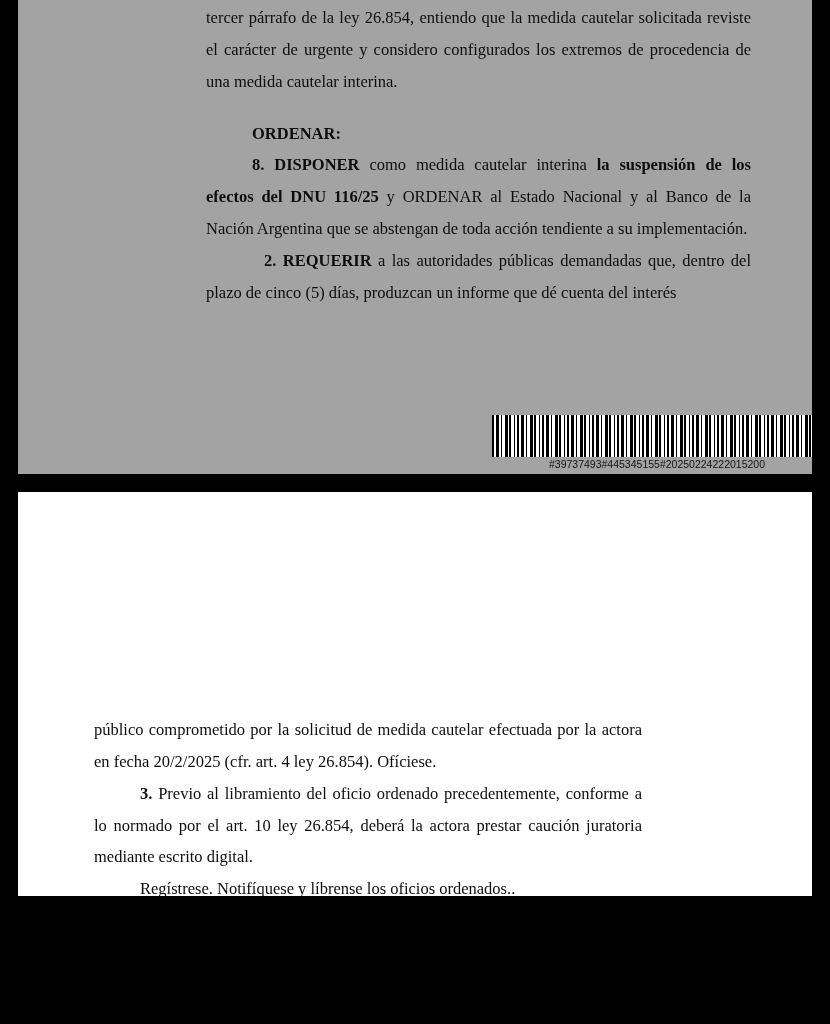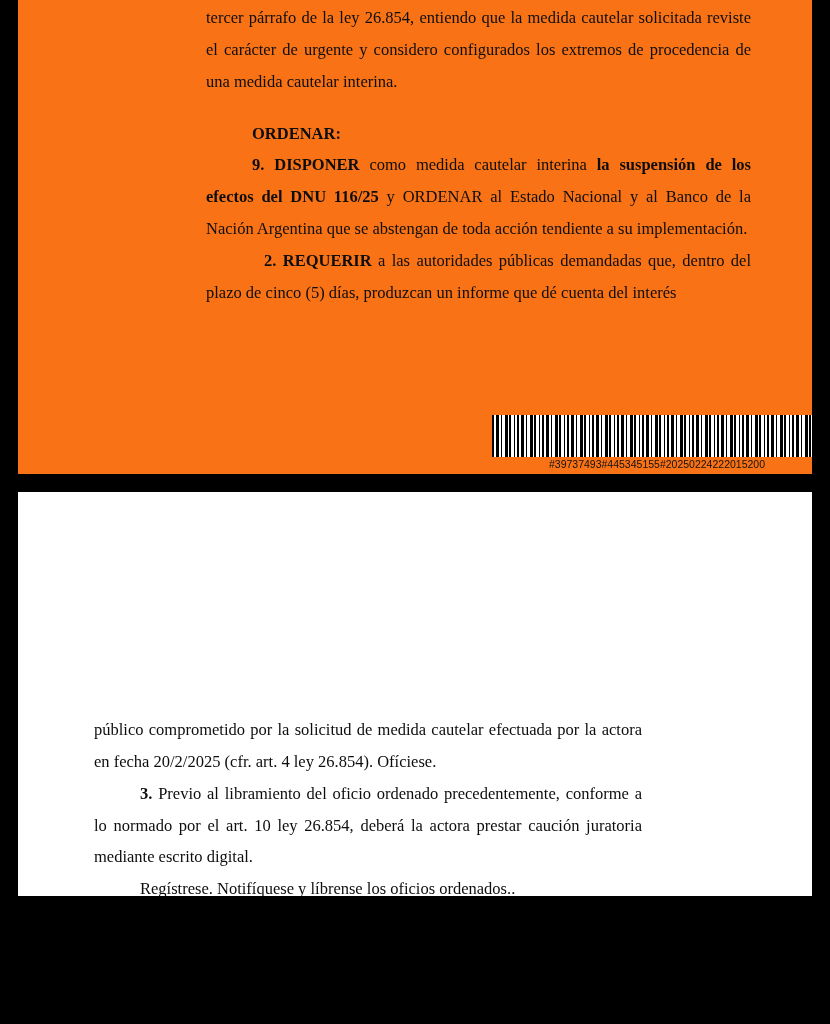--- a/index.html
+++ b/index.html
@@ -20,21 +20,21 @@
     background: #000000;
   }
 
   
   .page-top {
     position: absolute;
     left: 18px;
     top: 0;
     width: 794px;
     height: 474px;
-    background: #f97316;
+    background: #a3a3a3;
     overflow: hidden;
   }
   .page-gap {
     position: absolute;
     left: 0;
     top: 474px;
     width: 830px;
     height: 18px;
     background: #000000;
   }
@@ -137,21 +137,21 @@
 </head>
 <body>
 
 <div class="viewer">
 
   <div class="page-top">
     <div class="p1-text body-text">
       <p class="first">tercer párrafo de la ley 26.854, entiendo que la medida cautelar solicitada reviste el carácter de urgente y considero configurados los extremos de procedencia de una medida cautelar interina.</p>
       <div class="gap-line"></div>
       <p><span class="ind-sm"></span><b>ORDENAR:</b></p>
-      <p><span class="ind-sm"></span><b>9. DISPONER</b> como medida cautelar interina <b>la suspensión de los efectos del DNU 116/25</b> y ORDENAR al Estado Nacional y al Banco de la Nación Argentina que se abstengan de toda acción tendiente a su implementación.</p>
+      <p><span class="ind-sm"></span><b>8. DISPONER</b> como medida cautelar interina <b>la suspensión de los efectos del DNU 116/25</b> y ORDENAR al Estado Nacional y al Banco de la Nación Argentina que se abstengan de toda acción tendiente a su implementación.</p>
       <p><span class="ind-lg"></span><b>2. REQUERIR</b> a las autoridades públicas demandadas que, dentro del plazo de cinco (5) días, produzcan un informe que dé cuenta del interés</p>
     </div>
 
     <div class="barcode-wrap">
       <div class="barcode"></div>
       <div class="barcode-label">#39737493#445345155#20250224222015200</div>
     </div>
   </div>
 
   <div class="page-gap"></div>

